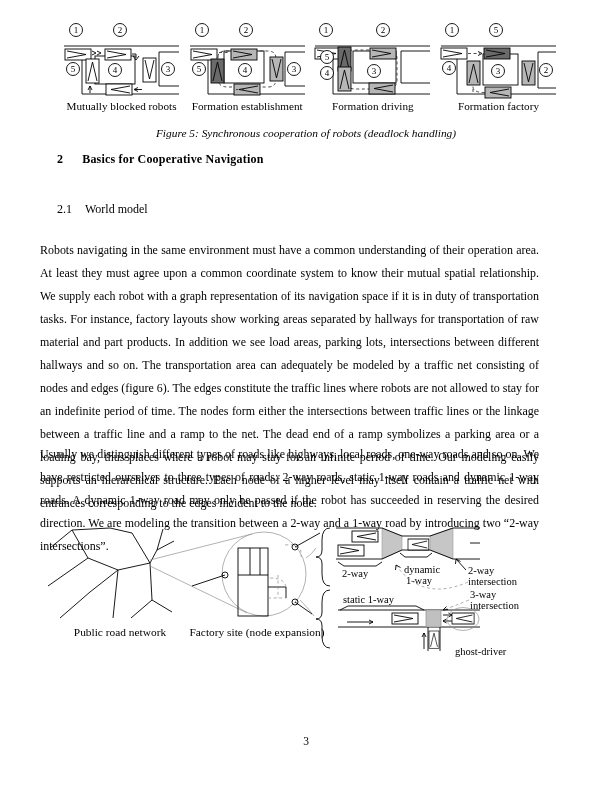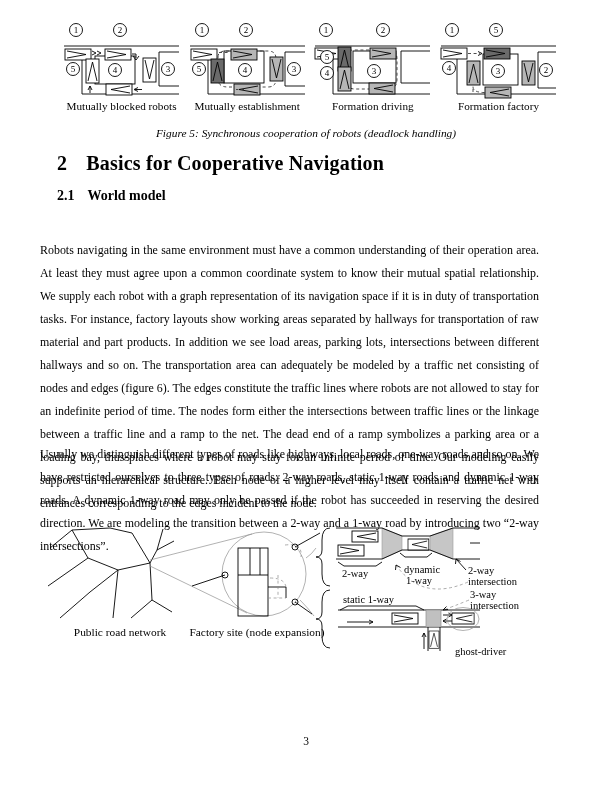--- a/index.html
+++ b/index.html
@@ -15,23 +15,23 @@
   .panel-label{font-size:11.2px;text-align:center;margin-top:1px;white-space:nowrap;}
   
   .ln{stroke:#000;stroke-width:0.9;fill:none;}
   .lng{stroke:#909090;stroke-width:0.7;fill:none;}
   .dsh{stroke:#3a3a3a;stroke-width:0.9;fill:none;stroke-dasharray:3 2.6;}
   .dshg{stroke:#8a8a8a;stroke-width:0.7;fill:none;stroke-dasharray:3 2.6;}
   .badge circle{stroke:#000;stroke-width:0.9;fill:#fff;}
   .badge text{font-size:9px;text-anchor:middle;}
   .rw{color:#ffffff;} .rg{color:#b6b6b6;} .rd{color:#6a6a6a;}
   .cap{left:57px;width:498px;text-align:center;font-size:11.4px;font-style:italic;}
-  .sec{left:57px;top:152px;font-size:20px;font-weight:bold;letter-spacing:0.2px;}
+  .sec{left:57px;top:152px;font-size:12px;font-weight:bold;letter-spacing:0.2px;}
   .sec .num{margin-right:19px;}
-  .sub{left:57px;top:188px;font-size:14px;font-weight:bold;}
+  .sub{left:57px;top:202px;font-size:12px;font-weight:normal;}
   .sub .num{margin-right:13px;}
   .para{left:40px;width:499px;font-size:11.95px;line-height:23px;text-align:justify;}
   #p3{text-align-last:justify;}
   #p3 sup{font-size:8px;}
   #p3 i{font-family:"Liberation Serif",serif;}
   .pageno{top:735px;left:0;width:612px;text-align:center;font-size:11.5px;}
   .svglabel{font-size:11.4px;text-anchor:middle;}
   .slab{font-size:10.5px;}
 </style>
 </head>
@@ -125,21 +125,21 @@
           <circle cx="58" cy="9" r="6.5"></circle>
             <text x="58" y="12">2</text>
           <circle cx="11" cy="48" r="6.5"></circle>
             <text x="11" y="51">5</text>
           <circle cx="57" cy="49" r="6.5"></circle>
             <text x="57" y="52">4</text>
           <circle cx="106" cy="48" r="6.5"></circle>
             <text x="106" y="51">3</text>
         </g>
       </svg>
-      <div class="panel-label">Mutually establishment</div>
+      <div class="panel-label">Formation establishment</div>
     </div>
 
     <div class="panel">
       <svg width="119" height="78" viewBox="0 0 119 78">
         <g>
           <line class="ln" x1="2" y1="25" x2="117" y2="25"></line>
           <line class="ln" x1="20" y1="31" x2="20" y2="73"></line>
           <line class="ln" x1="20" y1="73" x2="117" y2="73"></line>
           <rect class="ln" x="40" y="30" width="43" height="32"></rect>
           <line class="ln" x1="88" y1="30" x2="117" y2="30"></line>

